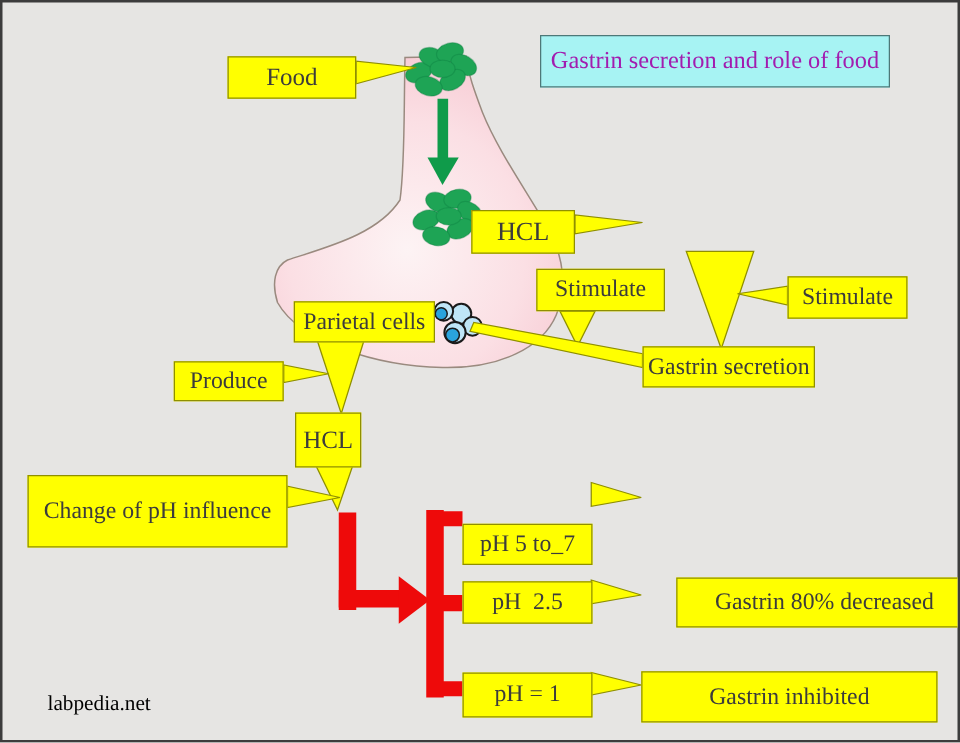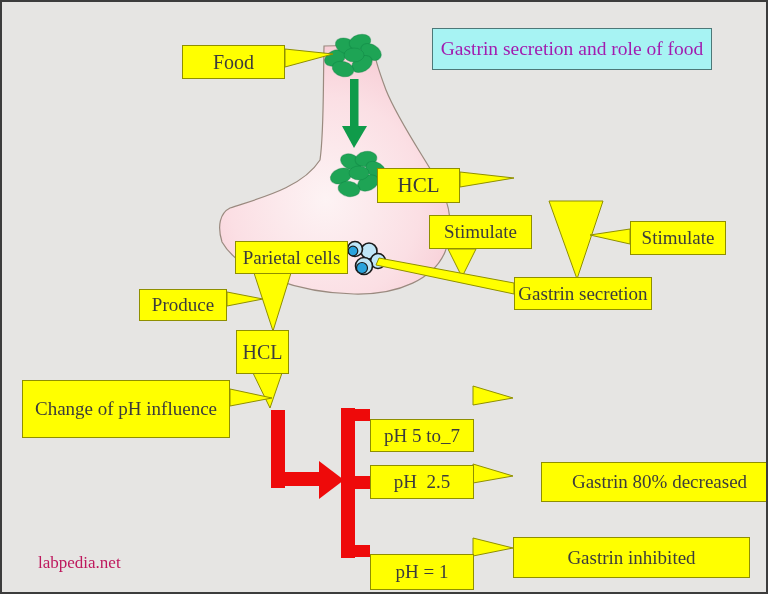--- a/index.html
+++ b/index.html
@@ -28,21 +28,21 @@
     position:absolute;
     box-sizing:border-box;
     background:#a7f3f3;
     border:1px solid #4d7878;
     display:flex;align-items:center;justify-content:center;
     font-size:19.5px;color:#a21caf;
   }
   .two-line{flex-direction:column;gap:1px;line-height:1.15;}
   .watermark{
     position:absolute;left:36px;top:551px;
-    font-size:17px;color:#be185d;
+    font-size:17px;color:#000000;
   }
 </style>
 </head>
 <body>
 
 <div id="canvas">
 
   <svg id="shape-layer" width="764" height="590" viewBox="0 0 764 590">
     <defs>
       <radialGradient id="stomachGrad" cx="0.46" cy="0.62" r="0.75">
@@ -145,18 +145,18 @@
 
   <div class="ybox two-line" style="left:20px;top:378px;width:208px;height:58px;">
     <span>Change of pH influence</span>
   </div>
 
   <div class="ybox" style="left:368px;top:385px;width:104px;height:33px;margin-top:32px;">pH 5 to_7</div>
 
   <div class="ybox" style="left:368px;top:463px;width:104px;height:34px;">pH  2.5</div>
   <div class="ybox" style="left:539px;top:460px;width:237px;height:40px;">Gastrin 80% decreased</div>
 
-  <div class="ybox" style="left:368px;top:536px;width:104px;height:36px;margin-top:16px;">pH = 1</div>
+  <div class="ybox" style="left:368px;top:536px;width:104px;height:36px;">pH = 1</div>
   <div class="ybox" style="left:511px;top:535px;width:237px;height:41px;">Gastrin inhibited</div>
 
   <div class="watermark">labpedia.net</div>
 
 </div>
 
 </body></html>

